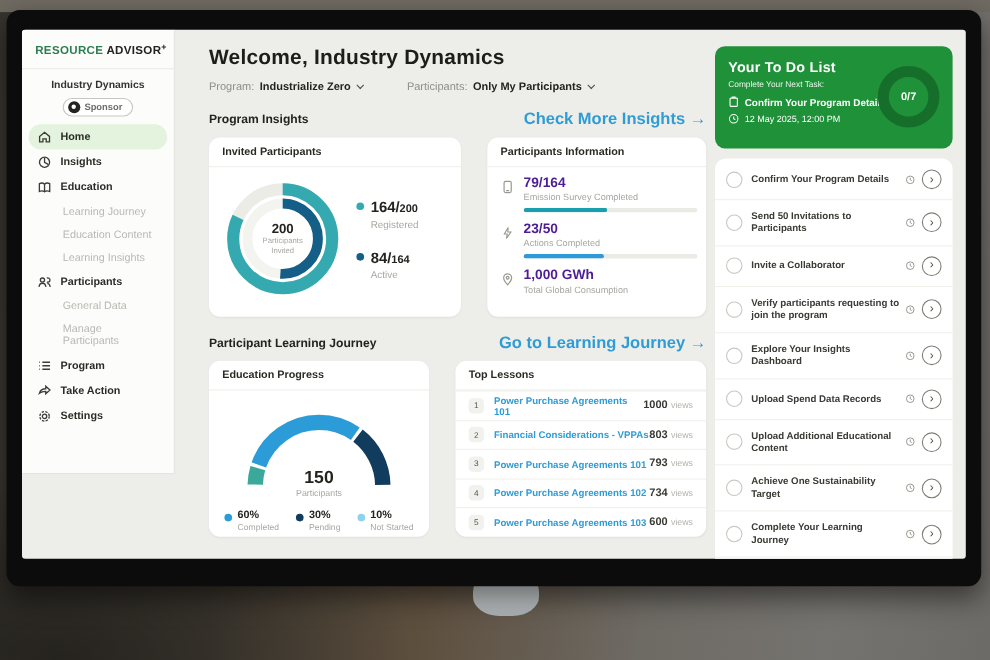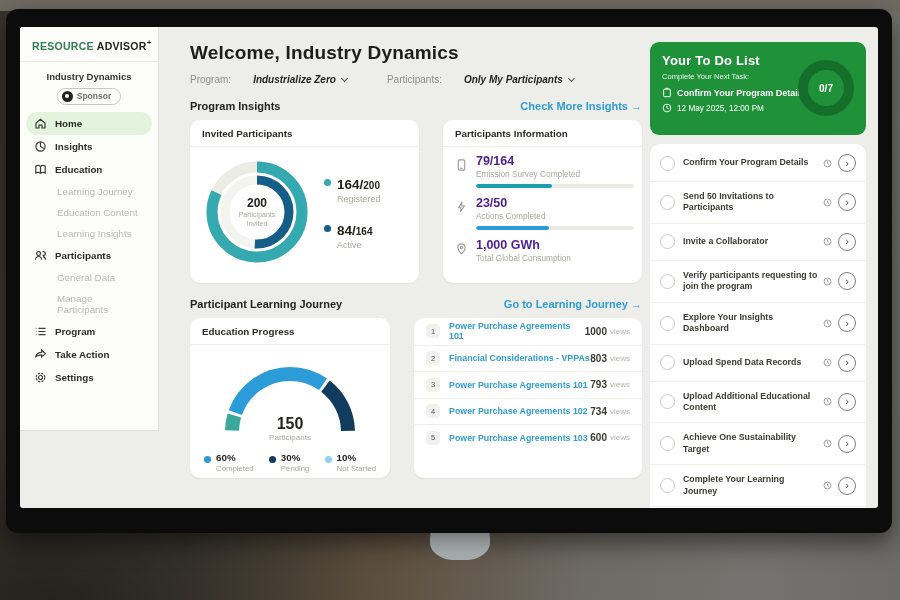--- a/index.html
+++ b/index.html
@@ -35,26 +35,26 @@
   .nav-item { display:flex; align-items:center; gap:8px; margin:0 6px; padding:5px 8px;
     font-size:9.8px; font-weight:bold; color:#2c2c27; border-radius:13px; cursor:pointer; }
   .nav-item.active { background:#e3f3dd; }
   .nav-item.sub { padding-left:31px; color:#b9b9b3; font-weight:normal; }
   .nav-item svg { flex:0 0 auto; color:#3c3c36; }
 
   
   .main { position:absolute; left:152px; top:0; width:476px; height:481px; }
   h1 { font-size:19px; font-weight:bold; color:#1d1d19; margin:15px 0 0 18px; letter-spacing:.2px; }
   .filters { display:flex; gap:40px; margin:10px 0 0 18px; font-size:10px; color:#8e8e87; align-items:center; }
-  .filters b { color:#23231f; margin-left:22px; font-size:10px;font-style:italic; }
+  .filters b { color:#23231f; margin-left:5px; font-size:10px; }
   .chev { display:inline-block; width:5px; height:5px; border-right:1.5px solid #555;
     border-bottom:1.5px solid #555; transform:rotate(45deg); margin-left:6px; vertical-align:2px; }
   .sec-row { display:flex; justify-content:space-between; align-items:center; margin:15px 6px 0 18px; }
   .sec-title { font-size:11px; font-weight:bold; color:#23231f; }
-  .link { font-size:11px; font-weight:bold; color:#2f9cd6; cursor:pointer; }
+  .link { font-size:15px; font-weight:bold; color:#2f9cd6; cursor:pointer; }
   .cards { display:flex; gap:24px; margin:8px 6px 0 18px;justify-content:center; }
   .card { background:#fff; border-radius:10px; box-shadow:0 1px 2px rgba(0,0,0,.05); overflow:hidden; }
   .card-h { padding:8px 12px 7px; font-size:9.8px; font-weight:bold; color:#2a2a25; border-bottom:1px solid #efefea; }
 
   
   .inv-card { width:245px; height:163px; }
   .inv-body { display:flex; align-items:center; padding:10px 8px 10px 12px; gap:12px; }
   .donut-wrap { position:relative; width:110px; height:110px; }
   .donut-center { position:absolute; inset:0; display:flex; flex-direction:column; align-items:center; justify-content:center; text-align:center; }
   .donut-center .v { font-size:12px; font-weight:bold; color:#23231f; }
@@ -335,20 +335,21 @@
             <span class="dot" style="background: rgb(142, 210, 240);"></span>
             <div>
                   <div class="v">10%</div>
             <div class="l">Not Started</div>
                 </div>
           </div>
         </div>
       </div>
 
       <div class="card tl-card">
+        <div class="card-h">Top Lessons</div>
         <div class="tl-row">
           <span class="rank">1</span>
           <span class="tl-title">Power Purchase Agreements 101</span>
           <span class="tl-views">1000</span>
               <span class="tl-sfx">views</span>
         </div>
         <div class="tl-row">
           <span class="rank">2</span>
           <span class="tl-title">Financial Considerations - VPPAs</span>
           <span class="tl-views">803</span>

